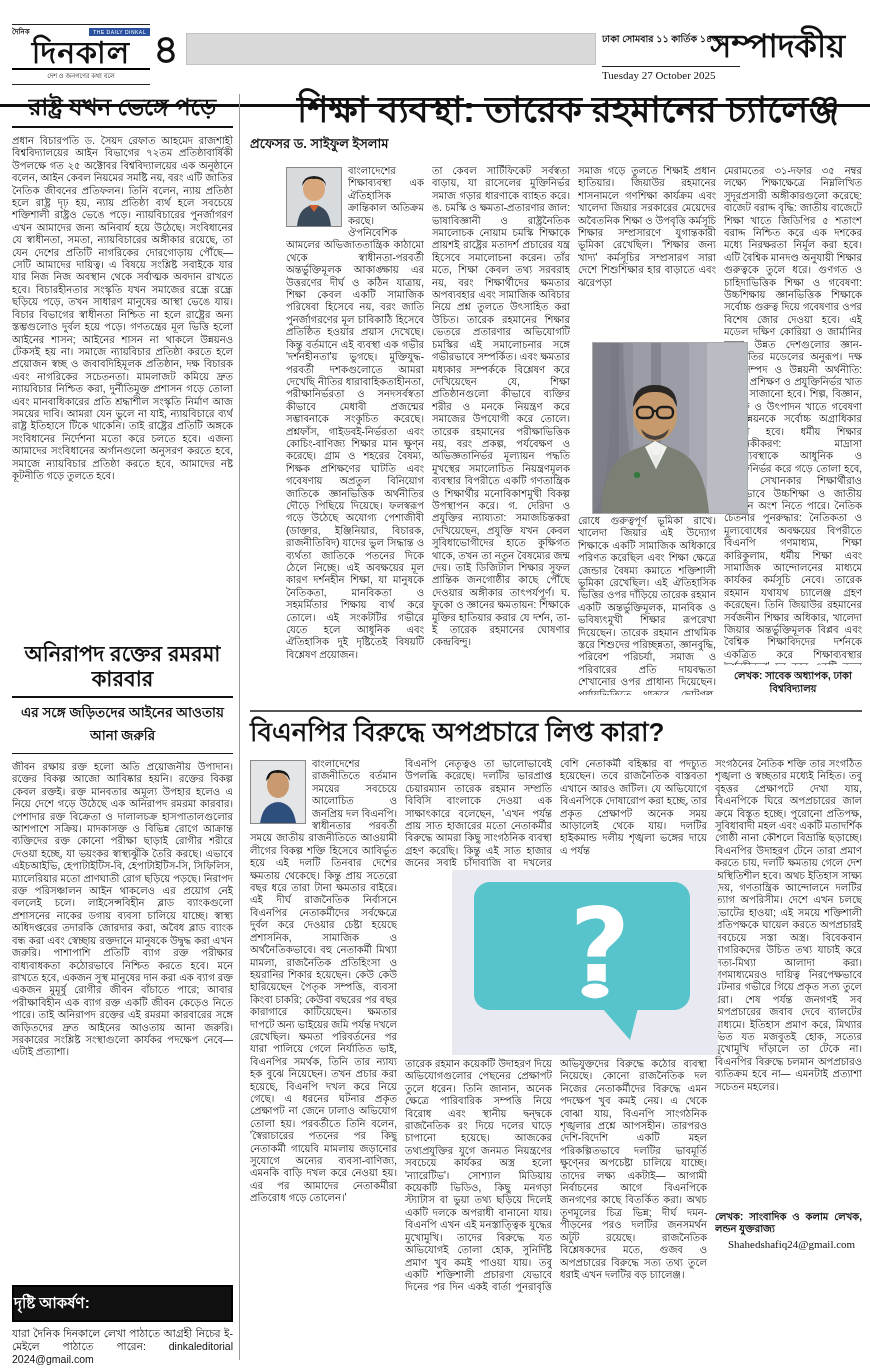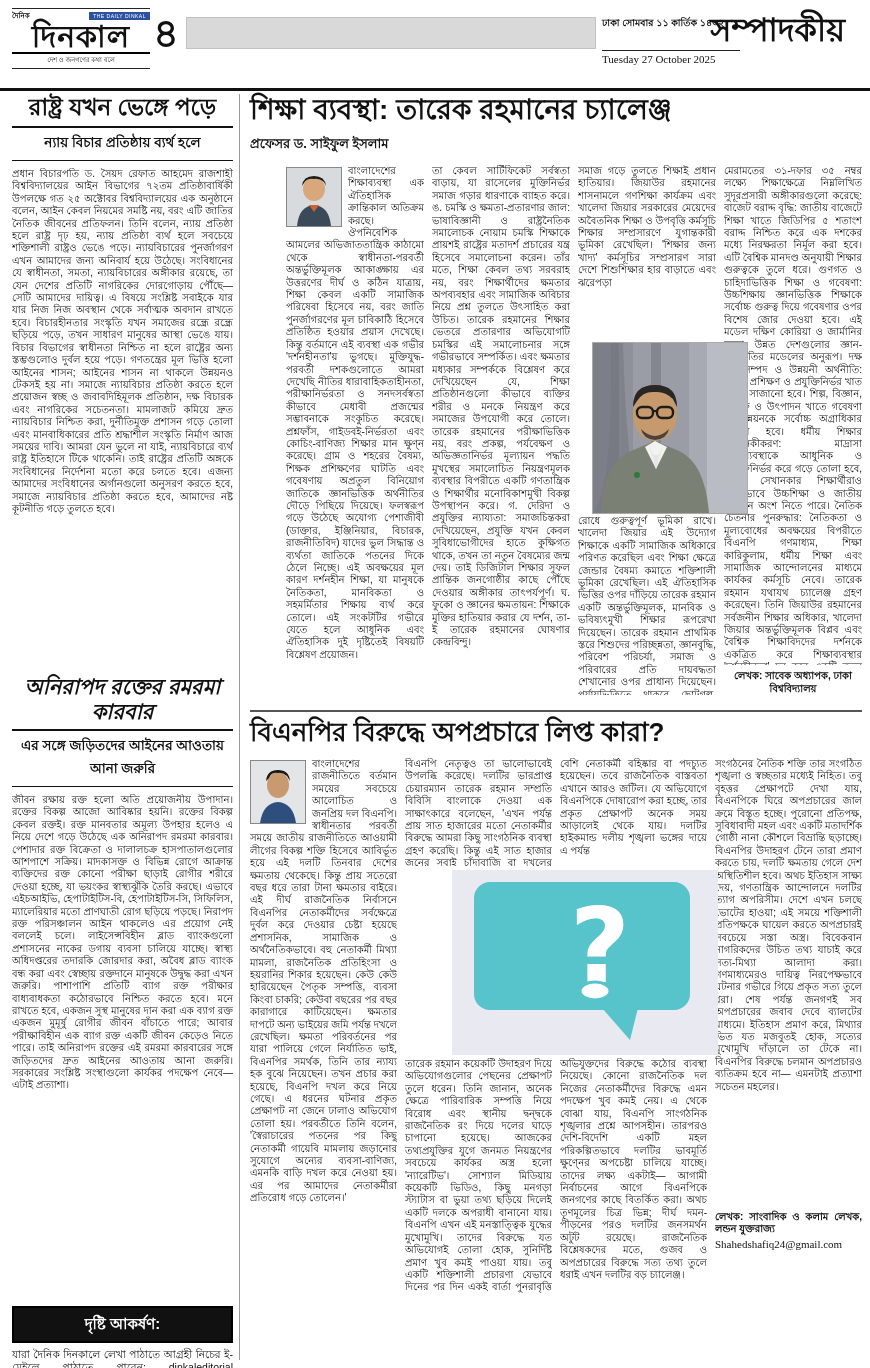--- a/index.html
+++ b/index.html
@@ -1,58 +1,58 @@
 <!DOCTYPE html>
 <html><head>
 <meta charset="utf-8">
 <style>
   html,body{margin:0;padding:0;background:#fff;}
   #page{position:relative;width:870px;height:1368px;background:#fff;overflow:hidden;
         font-family:"Liberation Sans","DejaVu Sans",sans-serif;color:#111;}
   
-  #header{position:absolute;left:0;top:2px;width:853px;height:68px;}
+  #header{position:absolute;left:0;top:18px;width:853px;height:68px;}
   .masthead{position:absolute;left:12px;top:6px;width:138px;}
   .mast-top{display:flex;justify-content:space-between;align-items:center;border-top:1px solid #222;padding-top:1px;}
   .daily-lbl{font-size:7px;font-weight:bold;}
   .brand-en{font-size:5px;color:#fff;background:#2b52a0;padding:1px 4px;letter-spacing:.5px;}
   .logo-text{font-size:30px;font-weight:bold;line-height:30px;letter-spacing:1px;border-bottom:2px solid #000;text-align:center;}
   .tagline{font-size:6.5px;text-align:center;padding-top:1px;border-bottom:1px solid #222;padding-bottom:2px;}
   .page-num{position:absolute;left:153px;top:8px;font-size:40px;font-weight:bold;line-height:46px;}
   .ad-box{position:absolute;left:186px;top:15px;width:408px;height:30px;background:#d9d9d9;border:1px solid #c2c2c2;}
   .date-block{position:absolute;left:602px;top:14px;width:138px;}
   .date-bn{font-size:9.5px;font-weight:bold;border-bottom:1px solid #222;padding-bottom:19px;}
   .date-en{font-family:"Liberation Serif",serif;font-size:11px;padding-top:2px;}
   .section-title{position:absolute;right:8px;top:4px;font-size:32px;font-weight:bold;line-height:48px;}
   .header-rule{position:absolute;left:0;top:86px;width:870px;height:3px;background:#111;}
   
   #rail{position:absolute;left:12px;top:94px;width:221px;}
   .rail-h1{font-size:23px;font-weight:bold;text-align:center;line-height:27px;border-bottom:2px solid #111;padding-bottom:5px;}
   .rail-sub{font-size:13.5px;font-weight:bold;text-align:center;padding:4px 0 5px;border-bottom:1.5px solid #111;}
   .rail-body{font-size:10px;line-height:12.4px;text-align:justify;overflow:hidden;margin-top:7px;}
-  .rail-h2{font-size:21px;font-weight:bold;text-align:center;line-height:25px;border-bottom:2px solid #111;padding-bottom:5px;margin-top:14px;font-style:italic;}
-  .attn-bar{background:#111;color:#fff;font-size:15px;font-weight:bold;text-align:center;padding:4px 0;border:2px solid #000;}
+  .rail-h2{font-size:21px;font-weight:bold;text-align:center;line-height:25px;border-bottom:2px solid #111;padding-bottom:5px;margin-top:14px;}
+  .attn-bar{margin-top:12px;background:#111;color:#fff;font-size:15px;font-weight:bold;padding:4px 0;border:2px solid #000;}
   .attn-text{font-size:10.5px;line-height:13px;margin-top:5px;text-align:justify;}
   #v-divider{position:absolute;left:239px;top:94px;width:1px;height:1266px;background:#9a9a9a;}
   
   #main{position:absolute;left:250px;top:92px;width:612px;}
-  .m-headline{font-size:28px;font-weight:bold;line-height:36px;}
+  .m-headline{font-size:36px;font-weight:bold;line-height:36px;margin-left:47px;}
   .m-byline{font-size:13px;font-weight:bold;margin-top:6px;}
   .cols{display:flex;gap:8px;margin-top:10px;position:relative;}
   .col{width:147px;font-size:10px;line-height:12.4px;text-align:justify;overflow:hidden;}
   .m1-cols{height:530px;margin-left:36px;}
   .m2-cols{height:535px;}
   .headshot{float:left;width:54px;height:58px;margin:2px 6px 3px 0;border:1px solid #888;background:#e7e7e7;}
   .headshot svg{display:block;}
   .spacer{width:100%;}
   .photo-abs{position:absolute;border:1px solid #aaa;overflow:hidden;}
   #tarique-photo{left:306px;top:177px;width:154px;height:170px;}
   #question-art{left:202px;top:112px;width:266px;height:185px;border:none;}
   .seg{overflow:hidden;}
   .credit{font-size:10px;font-weight:bold;margin-top:5px;}
-  .credit-mail{font-family:"Liberation Serif",serif;font-size:11px;margin-top:2px;}
+  .credit-mail{font-family:"Liberation Serif",serif;font-size:11px;margin-top:2px;margin-left:13px;}
   .mid-rule{width:612px;height:2px;background:#555;margin-top:15px;}
   .m2-headline{font-size:26px;font-weight:bold;line-height:32px;margin-top:4px;}
   .col4-flex{display:flex;flex-direction:column;}
   .col4-flex .seg{flex:0 0 auto;}
 </style>
 </head>
 <body>
 
 <div id="page">
 
@@ -71,21 +71,20 @@
       <div class="date-bn">ঢাকা সোমবার ১১ কার্তিক ১৪৩২</div>
       <div class="date-en">Tuesday 27 October 2025</div>
     </div>
     <div class="section-title">সম্পাদকীয়</div>
     <div class="header-rule"></div>
   </div>
 
   <div id="rail">
     <div>
       <div class="rail-h1">রাষ্ট্র যখন ভেঙ্গে পড়ে</div>
-      <div class="rail-sub">ন্যায় বিচার প্রতিষ্ঠায় ব্যর্থ হলে</div>
       <div class="rail-body" style="height:492px;">প্রধান বিচারপতি ড. সৈয়দ রেফাত আহমেদ রাজশাহী বিশ্ববিদ্যালয়ের আইন বিভাগের ৭২তম প্রতিষ্ঠাবার্ষিকী উপলক্ষে গত ২৫ অক্টোবর বিশ্ববিদ্যালয়ের এক অনুষ্ঠানে বলেন, আইন কেবল নিয়মের সমষ্টি নয়, বরং এটি জাতির নৈতিক জীবনের প্রতিফলন। তিনি বলেন, ন্যায় প্রতিষ্ঠা হলে রাষ্ট্র দৃঢ় হয়, ন্যায় প্রতিষ্ঠা ব্যর্থ হলে সবচেয়ে শক্তিশালী রাষ্ট্রও ভেঙে পড়ে। ন্যায়বিচারের পুনর্জাগরণ এখন আমাদের জন্য অনিবার্য হয়ে উঠেছে। সংবিধানের যে স্বাধীনতা, সমতা, ন্যায়বিচারের অঙ্গীকার রয়েছে, তা যেন দেশের প্রতিটি নাগরিকের দোরগোড়ায় পৌঁছে— সেটি আমাদের দায়িত্ব। এ বিষয়ে সংশ্লিষ্ট সবাইকে যার যার নিজ নিজ অবস্থান থেকে সর্বাত্মক অবদান রাখতে হবে। বিচারহীনতার সংস্কৃতি যখন সমাজের রন্ধ্রে রন্ধ্রে ছড়িয়ে পড়ে, তখন সাধারণ মানুষের আস্থা ভেঙে যায়। বিচার বিভাগের স্বাধীনতা নিশ্চিত না হলে রাষ্ট্রের অন্য স্তম্ভগুলোও দুর্বল হয়ে পড়ে। গণতন্ত্রের মূল ভিত্তি হলো আইনের শাসন; আইনের শাসন না থাকলে উন্নয়নও টেকসই হয় না। সমাজে ন্যায়বিচার প্রতিষ্ঠা করতে হলে প্রয়োজন স্বচ্ছ ও জবাবদিহিমূলক প্রতিষ্ঠান, দক্ষ বিচারক এবং নাগরিকের সচেতনতা। মামলাজট কমিয়ে দ্রুত ন্যায়বিচার নিশ্চিত করা, দুর্নীতিমুক্ত প্রশাসন গড়ে তোলা এবং মানবাধিকারের প্রতি শ্রদ্ধাশীল সংস্কৃতি নির্মাণ আজ সময়ের দাবি। আমরা যেন ভুলে না যাই, ন্যায়বিচারে ব্যর্থ রাষ্ট্র ইতিহাসে টিকে থাকেনি। তাই রাষ্ট্রের প্রতিটি অঙ্গকে সংবিধানের নির্দেশনা মতো করে চলতে হবে। এজন্য আমাদের সংবিধানের অর্গানগুলো অনুসরণ করতে হবে, সমাজে ন্যায়বিচার প্রতিষ্ঠা করতে হবে, আমাদের নষ্ট কূটনীতি গড়ে তুলতে হবে।</div>
     </div>
     <div>
       <div class="rail-h2">অনিরাপদ রক্তের রমরমা কারবার</div>
       <div class="rail-sub">এর সঙ্গে জড়িতদের আইনের আওতায় আনা জরুরি</div>
       <div class="rail-body" style="height:512px;">জীবন রক্ষায় রক্ত হলো অতি প্রয়োজনীয় উপাদান। রক্তের বিকল্প আজো আবিষ্কার হয়নি। রক্তের বিকল্প কেবল রক্তই। রক্ত মানবতার অমূল্য উপহার হলেও এ নিয়ে দেশে গড়ে উঠেছে এক অনিরাপদ রমরমা কারবার। পেশাদার রক্ত বিক্রেতা ও দালালচক্র হাসপাতালগুলোর আশপাশে সক্রিয়। মাদকাসক্ত ও বিভিন্ন রোগে আক্রান্ত ব্যক্তিদের রক্ত কোনো পরীক্ষা ছাড়াই রোগীর শরীরে দেওয়া হচ্ছে, যা ভয়ংকর স্বাস্থ্যঝুঁকি তৈরি করছে। এভাবে এইচআইভি, হেপাটাইটিস-বি, হেপাটাইটিস-সি, সিফিলিস, ম্যালেরিয়ার মতো প্রাণঘাতী রোগ ছড়িয়ে পড়ছে। নিরাপদ রক্ত পরিসঞ্চালন আইন থাকলেও এর প্রয়োগ নেই বললেই চলে। লাইসেন্সবিহীন ব্লাড ব্যাংকগুলো প্রশাসনের নাকের ডগায় ব্যবসা চালিয়ে যাচ্ছে। স্বাস্থ্য অধিদপ্তরের তদারকি জোরদার করা, অবৈধ ব্লাড ব্যাংক বন্ধ করা এবং স্বেচ্ছায় রক্তদানে মানুষকে উদ্বুদ্ধ করা এখন জরুরি। পাশাপাশি প্রতিটি ব্যাগ রক্ত পরীক্ষার বাধ্যবাধকতা কঠোরভাবে নিশ্চিত করতে হবে। মনে রাখতে হবে, একজন সুস্থ মানুষের দান করা এক ব্যাগ রক্ত একজন মুমূর্ষু রোগীর জীবন বাঁচাতে পারে; আবার পরীক্ষাবিহীন এক ব্যাগ রক্ত একটি জীবন কেড়েও নিতে পারে। তাই অনিরাপদ রক্তের এই রমরমা কারবারের সঙ্গে জড়িতদের দ্রুত আইনের আওতায় আনা জরুরি। সরকারের সংশ্লিষ্ট সংস্থাগুলো কার্যকর পদক্ষেপ নেবে— এটাই প্রত্যাশা।</div>
     </div>
     <div>
       <div class="attn-bar">দৃষ্টি আকর্ষণ:</div>
       <div class="attn-text">যারা দৈনিক দিনকালে লেখা পাঠাতে আগ্রহী নিচের ই-মেইলে পাঠাতে পারেন: dinkaleditorial 2024@gmail.com</div>

